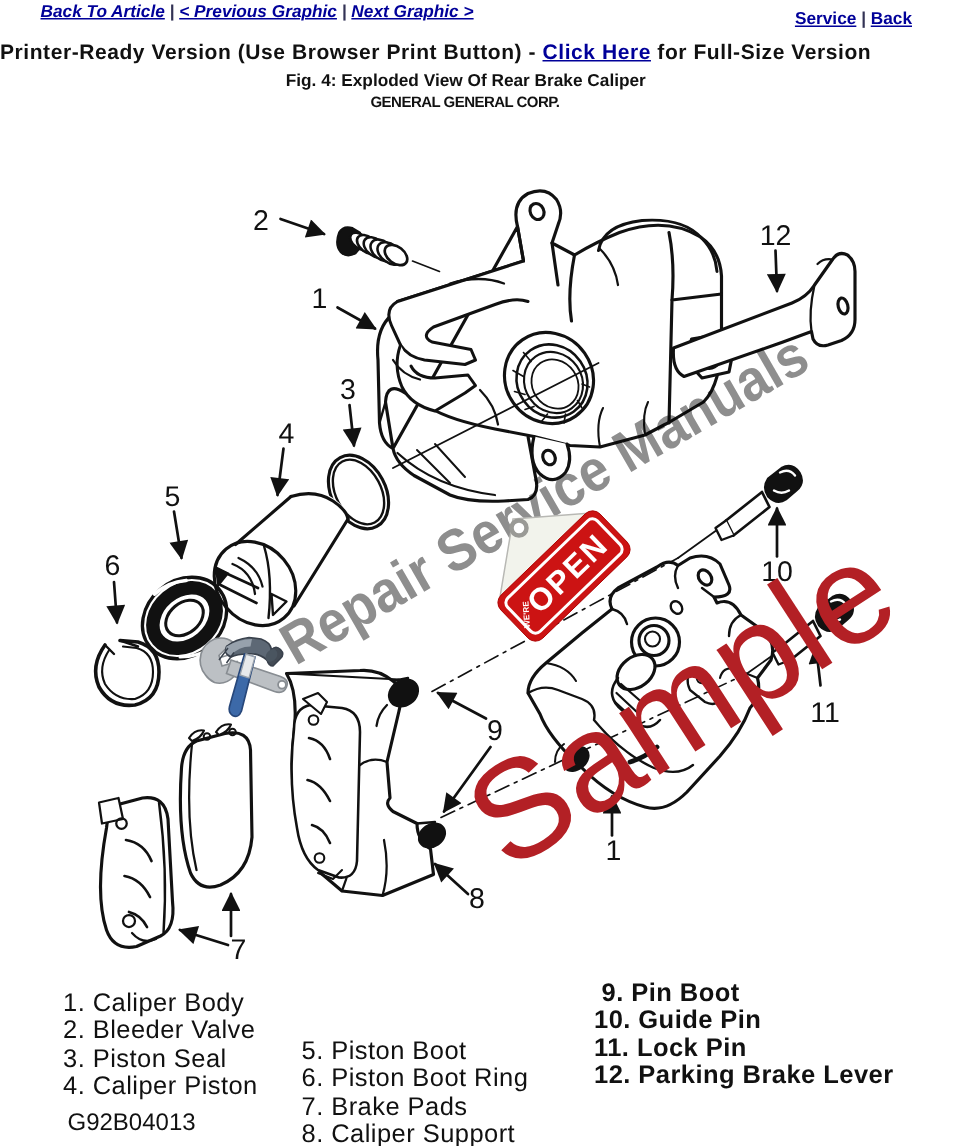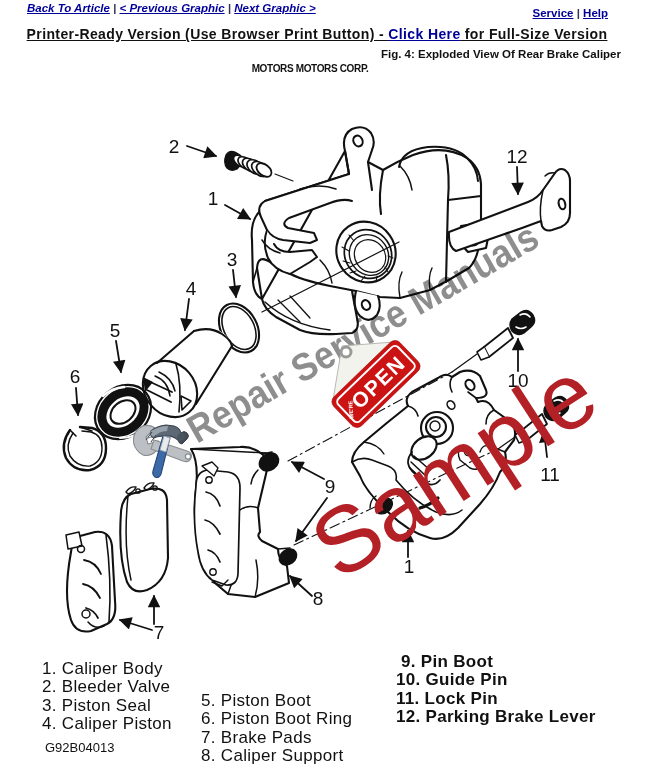--- a/index.html
+++ b/index.html
@@ -2,36 +2,36 @@
 <html><head>
 <meta charset="utf-8">
 <style>
   html,body{margin:0;padding:0;background:#fff;}
   body{width:650px;height:764px;position:relative;font-family:"Liberation Sans",sans-serif;overflow:hidden;}
   .abs{position:absolute;white-space:nowrap;}
   .lnk{color:#000099;font-weight:bold;text-decoration:underline;}
   .sep{color:#333355;font-weight:bold;text-decoration:none;}
   #row1{top:2px;left:27px;font-size:11.5px;font-weight:bold;color:#000099;font-style:italic;}
   #row1r{top:7px;right:42px;font-size:11.5px;font-weight:bold;color:#000099;}
-  #row2{top:26px;left:0;width:634px;text-align:center;font-size:14px;font-weight:bold;color:#111;letter-spacing:0.38px;text-decoration:underline;}
-  #row3{top:48px;left:0;width:621px;text-align:right;font-size:11.5px;font-weight:bold;color:#111;}
+  #row2{top:26px;left:0;width:634px;font-size:14px;font-weight:bold;color:#111;letter-spacing:0.38px;}
+  #row3{top:48px;left:0;width:621px;text-align:center;font-size:11.5px;font-weight:bold;color:#111;}
   #row4{top:63px;left:0;width:620px;text-align:center;font-size:10px;font-weight:bold;color:#111;letter-spacing:-0.35px;}
   .plist{font-size:17px;color:#111;line-height:18.4px;letter-spacing:0.3px;}
   #col1{top:660px;left:42px;}
   #col2{top:692px;left:201px;}
   #col3{top:653px;left:396px;font-weight:bold;}
-  #gcode{top:740px;left:45px;font-size:13px;color:#111;}
+  #gcode{top:740px;left:45px;font-size:16px;color:#111;}
 </style>
 </head>
 <body>
 <div class="abs" id="row1"><span class="lnk">Back To Article</span><span class="sep"> | </span><span class="lnk">&lt; Previous Graphic</span><span class="sep"> | </span><span class="lnk">Next Graphic &gt;</span></div>
-<div class="abs" id="row1r"><span class="lnk">Service</span><span class="sep"> | </span><span class="lnk">Help</span></div>
+<div class="abs" id="row1r"><span class="lnk">Service</span><span class="sep"> | </span><span class="lnk">Back</span></div>
 <div class="abs" id="row2">Printer-Ready Version (Use Browser Print Button) - <span class="lnk">Click Here</span> for Full-Size Version</div>
 <div class="abs" id="row3">Fig. 4: Exploded View Of Rear Brake Caliper</div>
-<div class="abs" id="row4">MOTORS MOTORS CORP.</div>
+<div class="abs" id="row4">GENERAL GENERAL CORP.</div>
 
 <svg class="abs" style="top:0;left:0" width="650" height="764" viewBox="0 0 650 764">
 <defs>
 <marker id="ah" viewBox="0 0 10 10" refX="9" refY="5" markerWidth="8" markerHeight="7" orient="auto-start-reverse">
         <path d="M0,0 L10,5 L0,10 z" fill="#111"></path>
       </marker>
 </defs>
 
 <g id="ink" stroke="#111" stroke-width="2.1" fill="none" stroke-linejoin="round" stroke-linecap="round">
 

